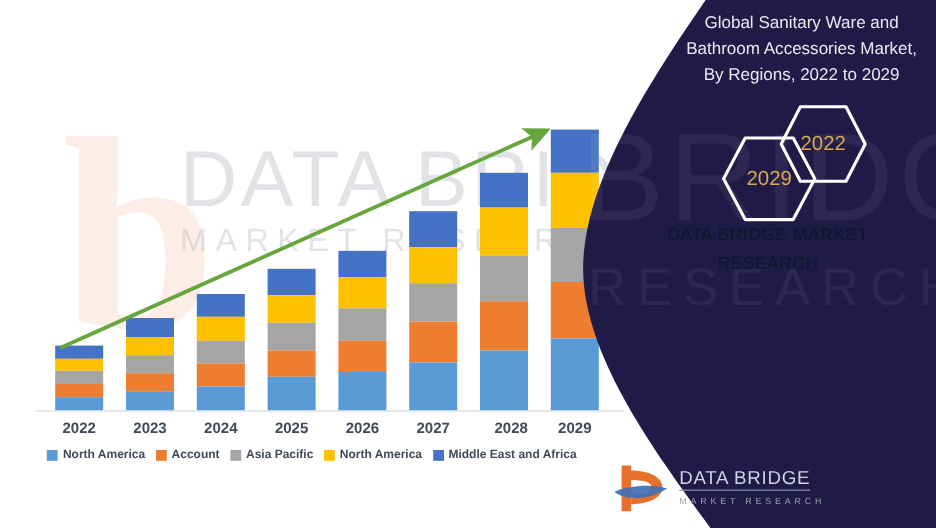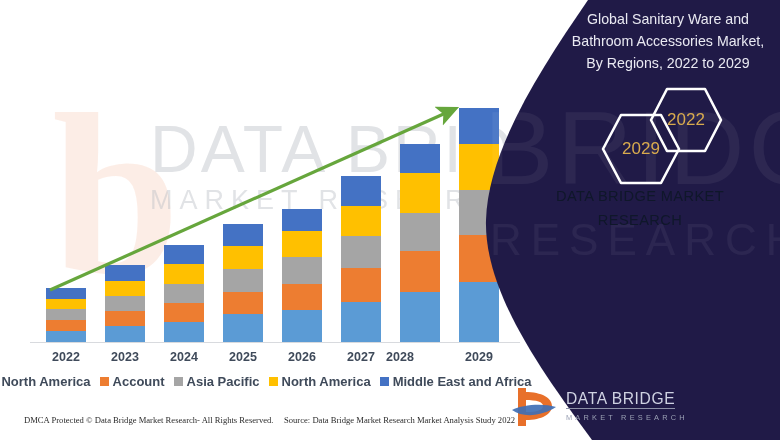--- a/index.html
+++ b/index.html
@@ -43,21 +43,21 @@
 
   .xlabels{position:absolute;left:0;top:350px;width:520px;height:18px;}
   .xlabel{
     position:absolute;width:60px;text-align:center;
     font-size:12.5px;font-weight:700;color:#3f4a5a;
   }
 
   .legend{
     position:absolute;left:0;top:374px;width:520px;
     display:flex;justify-content:center;align-items:center;gap:9px;
-    font-size:13px;font-weight:700;color:#3f4a5a;white-space:nowrap;
+    font-size:10px;font-weight:700;color:#3f4a5a;white-space:nowrap;
   }
   .lg-item{display:flex;align-items:center;gap:4px;}
   .lg-swatch{width:9px;height:9px;display:inline-block;}
 
   .footer{position:absolute;left:0;top:415px;width:540px;height:20px;}
   .foot-txt{
     position:absolute;font-family:"Liberation Serif", serif;
     font-size:8.6px;color:#2b2b2b;white-space:nowrap;
   }
   .foot-left{left:24px;top:0;}
@@ -192,21 +192,21 @@
       <line id="trend-line" x1="50" y1="195" x2="448" y2="17" stroke="#66a63c" stroke-width="3.2" marker-end="url(#arwh)"></line>
     </svg>
 
     <div class="xlabels">
         <div class="xlabel" style="left: 36px;">2022</div>
         <div class="xlabel" style="left: 95px;">2023</div>
         <div class="xlabel" style="left: 154px;">2024</div>
         <div class="xlabel" style="left: 213px;">2025</div>
         <div class="xlabel" style="left: 272px;">2026</div>
         <div class="xlabel" style="left: 331px;">2027</div>
-        <div class="xlabel" style="left: 370px;">2028</div>
+        <div class="xlabel" style="left: 396px;">2028</div>
         <div class="xlabel" style="left: 449px;">2029</div>
       </div>
 
     <div class="legend">
         <div class="lg-item">
           <span class="lg-swatch" style="background: rgb(91, 155, 213);"></span>
           <span>North America</span>
         </div>
         <div class="lg-item">
           <span class="lg-swatch" style="background: rgb(237, 125, 49);"></span>
@@ -219,24 +219,20 @@
         <div class="lg-item">
           <span class="lg-swatch" style="background: rgb(255, 192, 0);"></span>
           <span>North America</span>
         </div>
         <div class="lg-item">
           <span class="lg-swatch" style="background: rgb(68, 114, 196);"></span>
           <span>Middle East and Africa</span>
         </div>
       </div>
 
-    <div class="footer">
-      <div class="foot-txt foot-left">DMCA Protected © Data Bridge Market Research- All Rights Reserved.</div>
-      <div class="foot-txt foot-right">Source: Data Bridge Market Research Market Analysis Study 2022</div>
-    </div>
   </div>
 
   <div class="right-panel">
     <svg class="navy-shape" width="300" height="440" viewBox="0 0 300 440">
       <path id="navy-path" d="M300,0 L108,0 C 60,70 8,150 6,220 C 4,292 62,372 112,440 L300,440 Z" fill="#201a47"></path>
     </svg>
 
     <div class="rp-content">
       <div class="rp-wm">BRIDGE</div>
       <div class="rp-wm2">RESEARCH</div>

